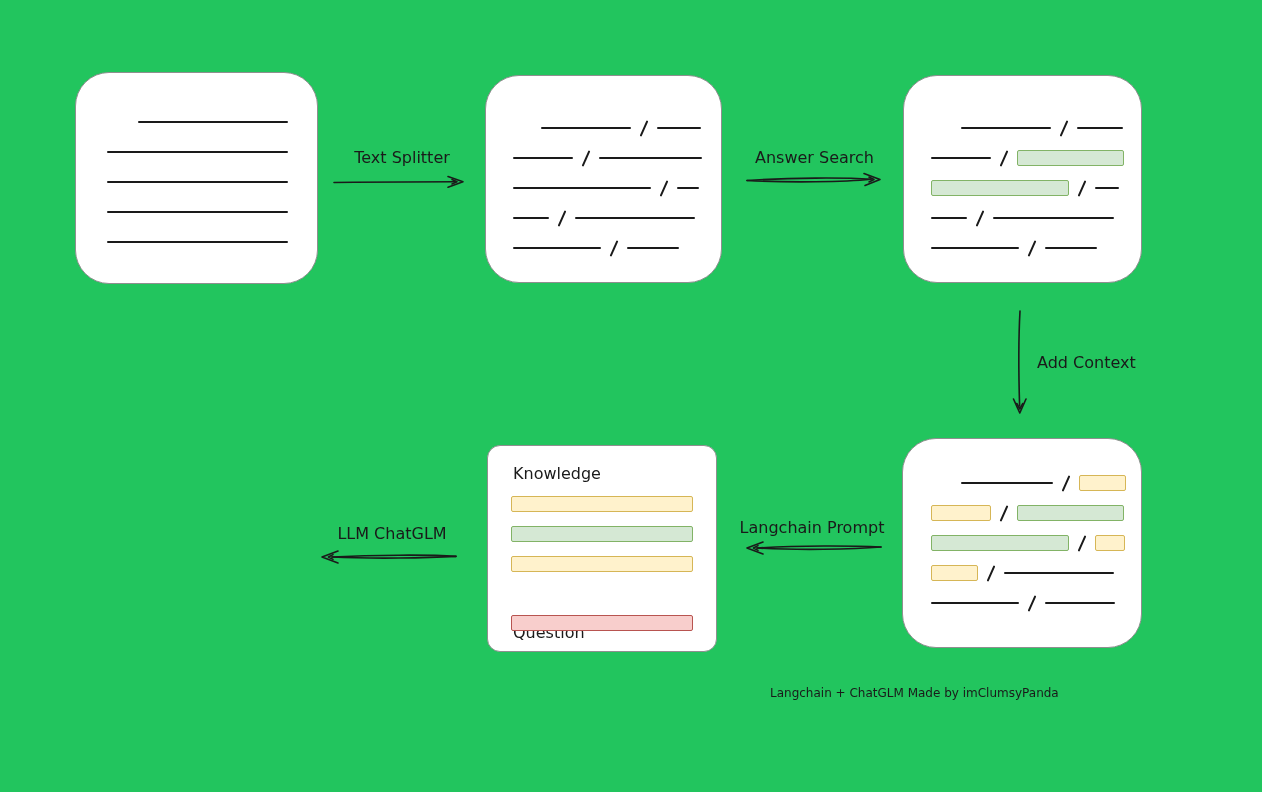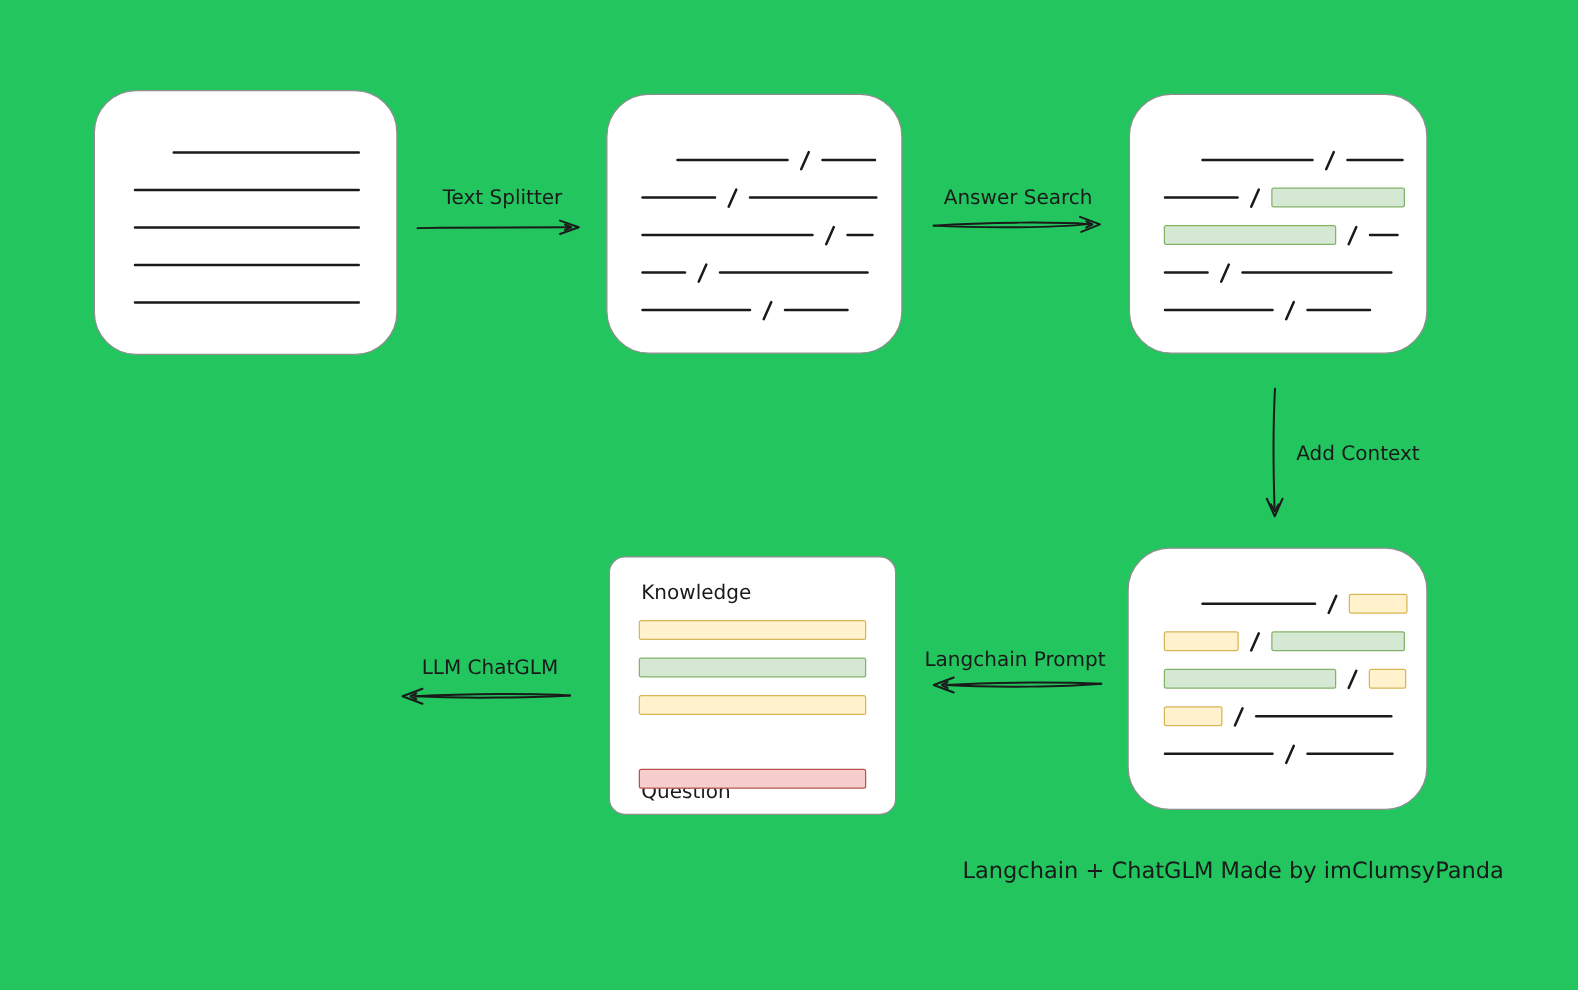--- a/index.html
+++ b/index.html
@@ -36,21 +36,21 @@
   #box-prompt .label-knowledge{left:25px;top:18px;}
   #box-prompt .label-question{left:25px;top:137px;margin-top:40px;}
   #box-answer .label-answer{left:28px;top:24px;}
 
   .arrow-label{position:absolute;font-size:16px;text-align:center;white-space:nowrap;}
   #label-text-splitter{left:337px;top:148px;width:130px;}
   #label-vector-search{left:742px;top:148px;width:145px;}
   #label-add-context{left:1037px;top:353px;width:120px;text-align:left;}
   #label-generate-prompt{left:737px;top:518px;width:150px;}
   #label-llm-response{left:327px;top:524px;width:130px;}
-  #caption{position:absolute;left:770px;top:686px;width:430px;text-align:left;font-size:18px;white-space:nowrap;}
+  #caption{position:absolute;left:770px;top:686px;width:430px;text-align:left;font-size:12px;white-space:nowrap;}
 
   svg.arrow{position:absolute;overflow:visible;}
   svg.arrow path{stroke:var(--ink,#1a1a1a);stroke-width:1.6;fill:none;stroke-linecap:round;stroke-linejoin:round;}
   #arrow-text-splitter{left:333px;top:173px;}
   #arrow-vector-search{left:745px;top:170px;}
   #arrow-add-context{left:1010px;top:310px;}
   #arrow-generate-prompt{left:743px;top:538px;}
   #arrow-llm-response{left:318px;top:547px;}
 </style>
 </head>

